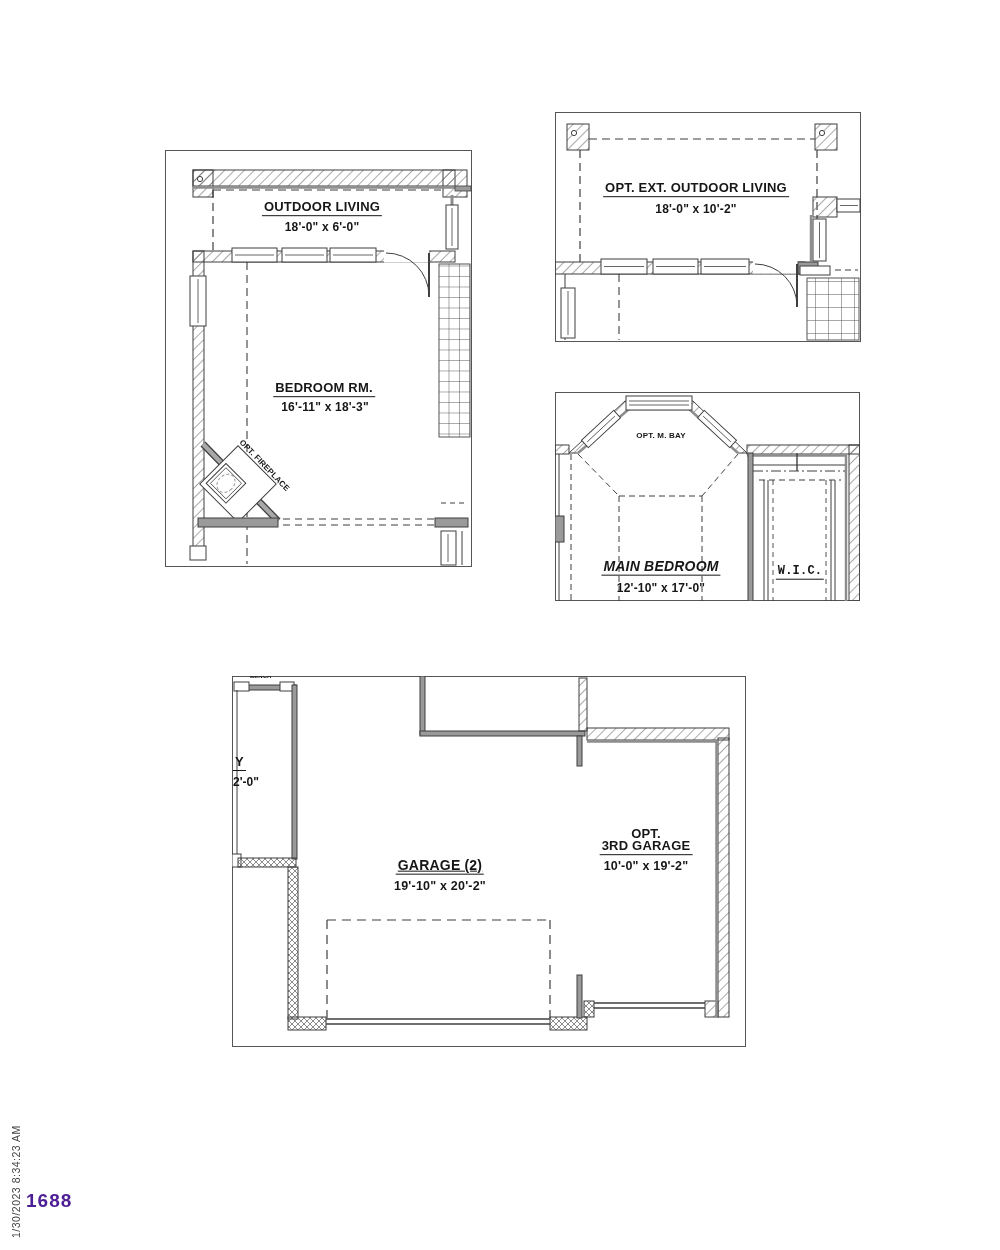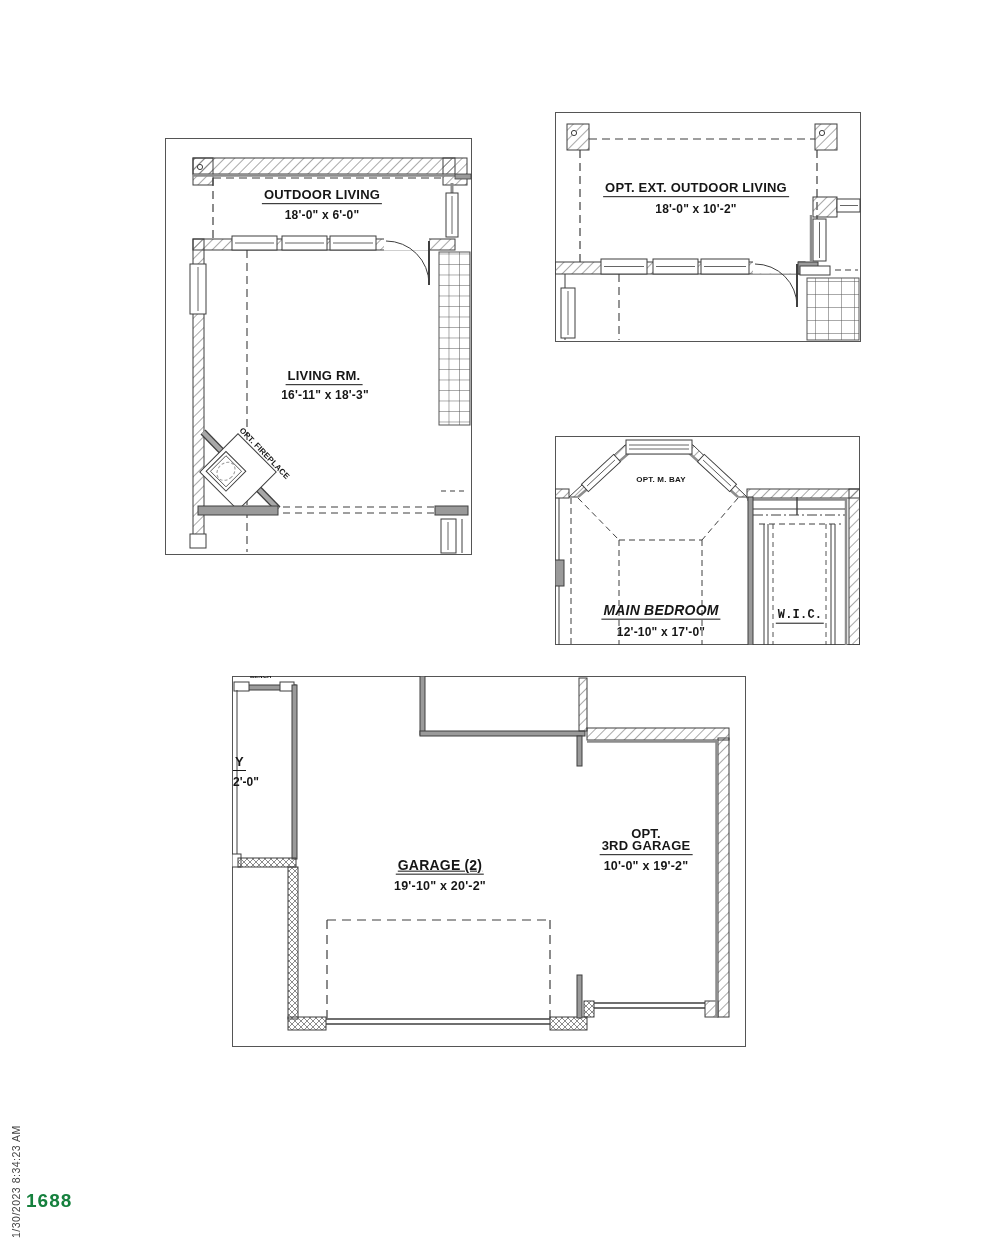--- a/index.html
+++ b/index.html
@@ -15,28 +15,28 @@
     letter-spacing:.2px;
   }
   .ul{border-bottom:1.6px solid #161616;padding:0 2px 1px 2px;}
   .clip-lbl{position:absolute;font-weight:bold;color:#161616;white-space:nowrap;}
   .rot45{transform:translate(-50%,-50%) rotate(46deg);}
   .stamp{
     position:absolute;left:10px;top:1238px;transform:rotate(-90deg);
     transform-origin:left top;font-size:10.5px;color:#444;white-space:nowrap;
     letter-spacing:.5px;
   }
-  .sheetnum{position:absolute;left:26px;top:1190px;font-size:19px;font-weight:bold;letter-spacing:1px;color:#15803d;}
+  .sheetnum{position:absolute;left:26px;top:1190px;font-size:19px;font-weight:bold;letter-spacing:1px;color:#4c1d95;}
 </style>
 </head>
 <body>
 
 <div class="sheet">
 
-  <div class="plan" style="left:165px;top:138px;width:307px;height:417px;">
+  <div class="plan" style="left:165px;top:150px;width:307px;height:417px;">
     <svg width="307" height="417" viewBox="0 0 307 417">
       <defs>
         <pattern id="h1" width="7" height="7" patternUnits="userSpaceOnUse" patternTransform="rotate(45)">
           <line x1="0" y1="0" x2="0" y2="7" stroke="#6e6e6e" stroke-width="1.2"></line>
         </pattern>
         <pattern id="g1" width="10.5" height="10.5" patternUnits="userSpaceOnUse">
           <path d="M10.5,0 H0 V10.5" fill="none" stroke="#555" stroke-width="1"></path>
         </pattern>
       </defs>
 
@@ -106,21 +106,21 @@
 
       <line x1="287" y1="45" x2="287" y2="98" stroke="#8d8d8d" stroke-width="3"></line>
       <g>
         <rect x="281" y="55" width="12" height="44" fill="#fff" stroke="#3f3f3f" stroke-width="1"></rect>
         <line x1="287" y1="58" x2="287" y2="96" stroke="#3f3f3f" stroke-width="0.8"></line>
       </g>
       <rect x="290" y="36" width="16" height="5" fill="#9a9a9a" stroke="#3f3f3f" stroke-width="0.8"></rect>
     </svg>
     <div class="lbl ul" style="left:157px;top:58px;font-size:13px;">OUTDOOR LIVING</div>
     <div class="lbl" style="left:157px;top:77px;font-size:12px;">18'-0" x 6'-0"</div>
-    <div class="lbl ul" style="left:159px;top:239px;font-size:13px;">LIVING RM.</div>
+    <div class="lbl ul" style="left:159px;top:239px;font-size:13px;">BEDROOM RM.</div>
     <div class="lbl" style="left:160px;top:257px;font-size:12px;">16'-11" x 18'-3"</div>
     <div class="lbl rot45" style="left:99px;top:316px;font-size:8px;">OPT. FIREPLACE</div>
   </div>
 
   <div class="plan" style="left:555px;top:112px;width:307px;height:231px;">
     <svg width="307" height="231" viewBox="0 0 307 231">
       <defs>
         <pattern id="h2" width="7" height="7" patternUnits="userSpaceOnUse" patternTransform="rotate(45)">
           <line x1="0" y1="0" x2="0" y2="7" stroke="#6e6e6e" stroke-width="1.2"></line>
         </pattern>
@@ -179,21 +179,21 @@
       <g>
         <rect x="6" y="176" width="14" height="50" fill="#fff" stroke="#3f3f3f" stroke-width="1"></rect>
         <line x1="13" y1="179" x2="13" y2="223" stroke="#3f3f3f" stroke-width="0.8"></line>
       </g>
       <line x1="64" y1="162" x2="64" y2="228" stroke="#3f3f3f" stroke-width="1.1" stroke-dasharray="8,5"></line>
     </svg>
     <div class="lbl ul" style="left:141px;top:77px;font-size:13px;">OPT. EXT. OUTDOOR LIVING</div>
     <div class="lbl" style="left:141px;top:97px;font-size:12px;">18'-0" x 10'-2"</div>
   </div>
 
-  <div class="plan" style="left:555px;top:392px;width:305px;height:233px;margin-top:44px;">
+  <div class="plan" style="left:555px;top:392px;width:305px;height:233px;">
     <svg width="305" height="209" viewBox="0 0 305 209">
       <defs>
         <pattern id="h3" width="7" height="7" patternUnits="userSpaceOnUse" patternTransform="rotate(45)">
           <line x1="0" y1="0" x2="0" y2="7" stroke="#6e6e6e" stroke-width="1.2"></line>
         </pattern>
       </defs>
       <rect x="0.5" y="0.5" width="304" height="208" fill="none" stroke="#555" stroke-width="1"></rect>
 
       <g>
         <polygon points="14,61 70,9 138,9 192,61 183,61 134,17 74,17 23,61" fill="url(#h3)" stroke="#3f3f3f" stroke-width="1"></polygon>

